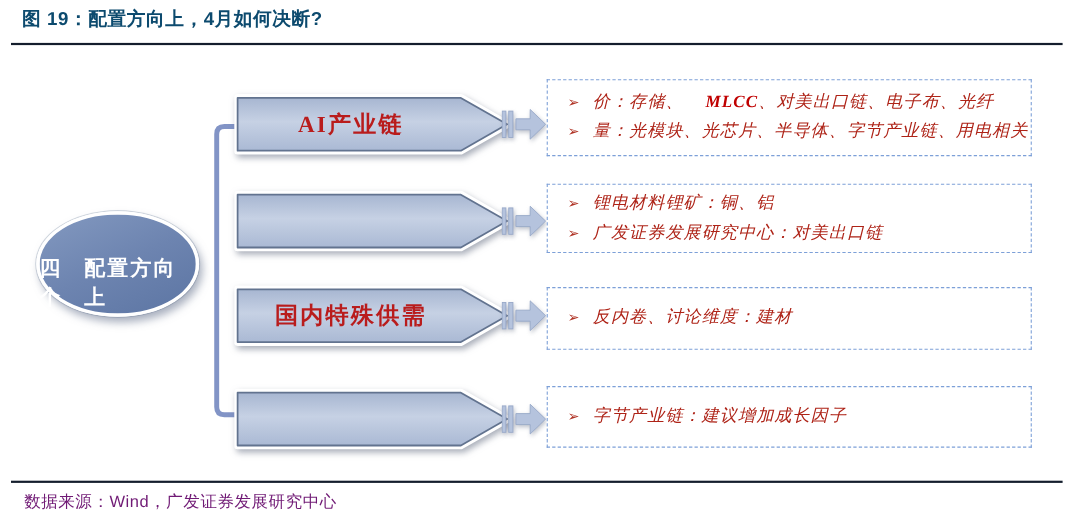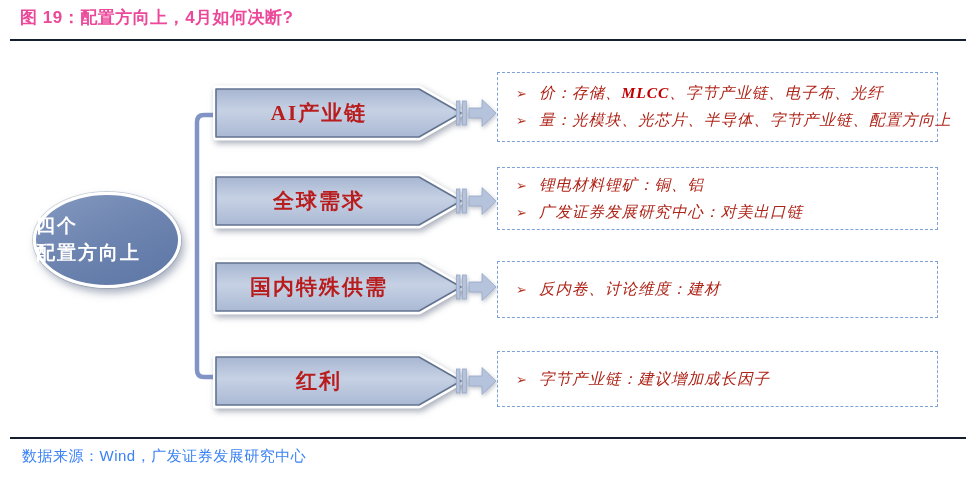--- a/index.html
+++ b/index.html
@@ -2,38 +2,38 @@
 <html><head>
 <meta charset="utf-8">
 <style>
   html,body{margin:0;padding:0;background:#ffffff;}
   body{
     position:relative;width:976px;height:478px;overflow:hidden;
     font-family:"Liberation Sans",sans-serif;
   }
   .figure-title{
     position:absolute;left:20px;top:6px;
-    font-size:17px;font-weight:bold;color:#ec4899;letter-spacing:.5px;
+    font-size:17px;font-weight:bold;color:#0c4a6e;letter-spacing:.5px;
   }
   .rule{position:absolute;left:10px;width:956px;height:2px;background:#141e2d;}
   .rule-top{top:39px;}
   .rule-bottom{top:437px;height:2px;}
   .source-line{
     position:absolute;left:22px;top:447px;
-    font-size:15px;color:#3b82f6;letter-spacing:.5px;
+    font-size:15px;color:#701a75;letter-spacing:.5px;
   }
   
   .hub{
     position:absolute;left:33px;top:192px;width:142px;height:90px;
     border-radius:50%;
     background:linear-gradient(155deg,#8opacity 0%,#6d84b0 50%,#5c75a3 100%);
     background:linear-gradient(155deg,#8399c0 0%,#6d84b0 50%,#5c75a3 100%);
     border:3px solid #ffffff;
     box-shadow:3px 5px 8px rgba(96,110,136,.55),0 0 0 1px rgba(130,145,170,.35);
-    display:flex;flex-direction:column;align-items:flex-start;justify-content:center;
+    display:flex;align-items:flex-end;justify-content:center;
     color:#ffffff;font-size:19px;font-weight:bold;line-height:1.4;
     font-family:"Liberation Serif",serif;letter-spacing:2px;
   }
   
   .bracket{position:absolute;left:190px;top:105px;}
   
   .pent{position:absolute;left:213px;width:252px;height:56px;}
   .pent svg{position:absolute;left:0;top:0;filter:drop-shadow(2px 3px 3px rgba(98,108,128,.55));}
   .pent .pent-label{
     position:absolute;left:0;top:0;width:212px;height:56px;
@@ -54,21 +54,21 @@
     display:flex;align-items:baseline;line-height:26px;white-space:nowrap;
   }
   .dbullet{
     color:#b03325;font-size:13px;margin-right:12px;flex:none;
     font-family:"DejaVu Sans",sans-serif;
   }
   .dtext{
     color:#ae2317;font-size:15.5px;font-style:italic;font-weight:500;
     font-family:"Liberation Serif",serif;letter-spacing:1px;
   }
-  .dtext .seg-bold{font-weight:bold;color:#c00000;font-style:italic;}
+  .dtext .seg-bold{font-weight:bold;color:#c00000;font-style:italic;margin-left:20px;}
 </style>
 </head>
 <body>
 
 <div class="figure-title">图 19：配置方向上，4月如何决断?</div>
 <div class="rule rule-top"></div>
 
 <div class="hub">
   <span>四个</span>
   <span>配置方向上</span>
@@ -94,40 +94,39 @@
       <div class="pent-label">AI产业链</div>
     </div>
     <svg class="striped-arrow" width="41" height="30" viewBox="0 0 41 30" style="top: 98px;">
       <rect x="0.5" y="3" width="3.4" height="24" fill="#b5c3dd" stroke="#97a8c8" stroke-width="0.8"></rect>
       <rect x="6.5" y="3" width="3.8" height="24" fill="#b5c3dd" stroke="#97a8c8" stroke-width="0.8"></rect>
       <polygon points="13,10 26,10 26,1.5 40,15 26,28.5 26,20 13,20" fill="#b5c3dd" stroke="#97a8c8" stroke-width="0.8"></polygon>
     </svg>
     <div class="dbox" style="top: 72px; height: 70px;">
       <div class="dline">
         <span class="dbullet">➢</span>
-        <span class="dtext"><span>价：存储、</span><span class="seg-bold">MLCC</span><span>、字节产业链、电子布、光纤</span></span>
+        <span class="dtext"><span>价：存储、</span><span class="seg-bold">MLCC</span><span>、对美出口链、电子布、光纤</span></span>
       </div>
       <div class="dline">
         <span class="dbullet">➢</span>
-        <span class="dtext"><span>量：光模块、光芯片、半导体、字节产业链、配置方向上</span></span>
+        <span class="dtext"><span>量：光模块、光芯片、半导体、字节产业链、用电相关</span></span>
       </div>
     </div>
     <div class="pent" style="top: 173px;">
       <svg width="252" height="56" viewBox="0 0 252 56">
         <defs>
           <linearGradient id="pg1" x1="0" y1="0" x2="0" y2="1">
       <stop offset="0" stop-color="#a7b6d1"></stop>
             <stop offset="0.45" stop-color="#c6d1e4"></stop>
       <stop offset="1" stop-color="#aab9d4"></stop>
           </linearGradient>
         </defs>
         <polygon points="3,4 206,4 248,28 206,52 3,52" fill="#ffffff" stroke="#ffffff" stroke-width="7" stroke-linejoin="round"></polygon>
         <polygon points="3,4 206,4 248,28 206,52 3,52" fill="url(#pg1)" stroke="#62738f" stroke-width="1.6" stroke-linejoin="round"></polygon>
       </svg>
-      <div class="pent-label">全球需求</div>
     </div>
     <svg class="striped-arrow" width="41" height="30" viewBox="0 0 41 30" style="top: 186px;">
       <rect x="0.5" y="3" width="3.4" height="24" fill="#b5c3dd" stroke="#97a8c8" stroke-width="0.8"></rect>
       <rect x="6.5" y="3" width="3.8" height="24" fill="#b5c3dd" stroke="#97a8c8" stroke-width="0.8"></rect>
       <polygon points="13,10 26,10 26,1.5 40,15 26,28.5 26,20 13,20" fill="#b5c3dd" stroke="#97a8c8" stroke-width="0.8"></polygon>
     </svg>
     <div class="dbox" style="top: 167px; height: 63px;">
       <div class="dline">
         <span class="dbullet">➢</span>
         <span class="dtext"><span>锂电材料锂矿：铜、铝</span></span>
@@ -167,21 +166,20 @@
         <defs>
           <linearGradient id="pg3" x1="0" y1="0" x2="0" y2="1">
       <stop offset="0" stop-color="#a7b6d1"></stop>
             <stop offset="0.45" stop-color="#c6d1e4"></stop>
       <stop offset="1" stop-color="#aab9d4"></stop>
           </linearGradient>
         </defs>
         <polygon points="3,4 206,4 248,28 206,52 3,52" fill="#ffffff" stroke="#ffffff" stroke-width="7" stroke-linejoin="round"></polygon>
         <polygon points="3,4 206,4 248,28 206,52 3,52" fill="url(#pg3)" stroke="#62738f" stroke-width="1.6" stroke-linejoin="round"></polygon>
       </svg>
-      <div class="pent-label">红利</div>
     </div>
     <svg class="striped-arrow" width="41" height="30" viewBox="0 0 41 30" style="top: 366px;">
       <rect x="0.5" y="3" width="3.4" height="24" fill="#b5c3dd" stroke="#97a8c8" stroke-width="0.8"></rect>
       <rect x="6.5" y="3" width="3.8" height="24" fill="#b5c3dd" stroke="#97a8c8" stroke-width="0.8"></rect>
       <polygon points="13,10 26,10 26,1.5 40,15 26,28.5 26,20 13,20" fill="#b5c3dd" stroke="#97a8c8" stroke-width="0.8"></polygon>
     </svg>
     <div class="dbox" style="top: 351px; height: 56px;">
       <div class="dline">
         <span class="dbullet">➢</span>
         <span class="dtext"><span>字节产业链：建议增加成长因子</span></span>

